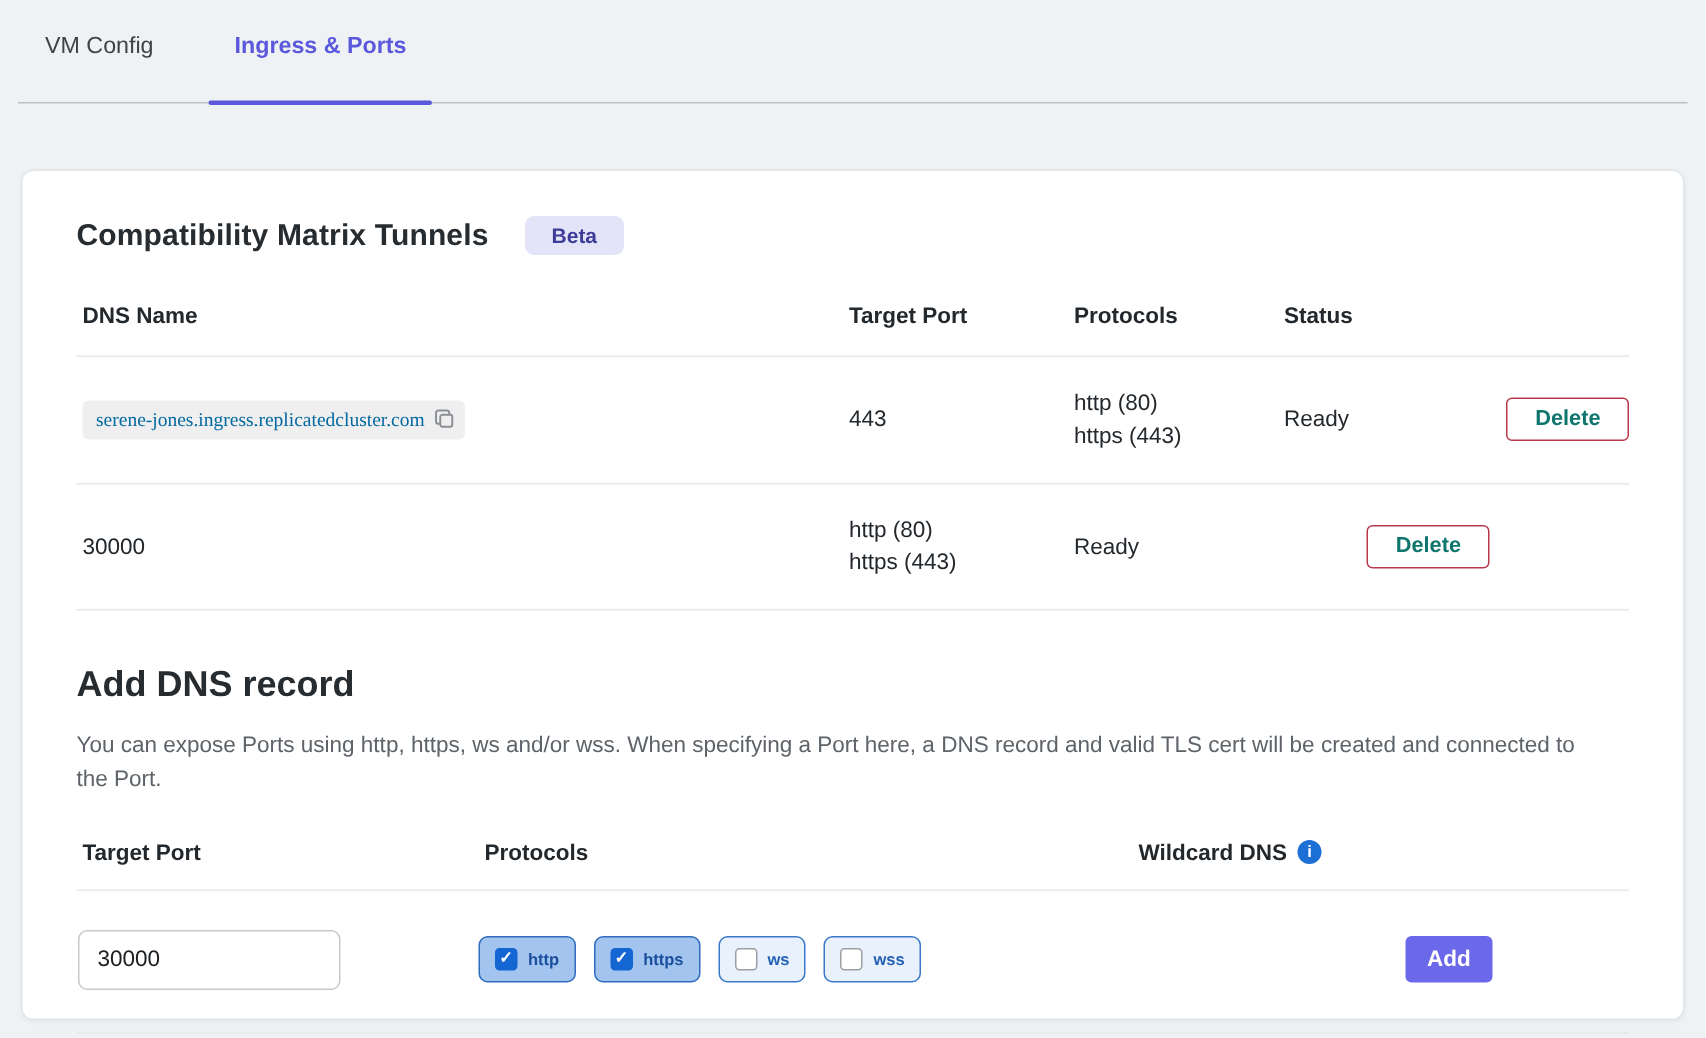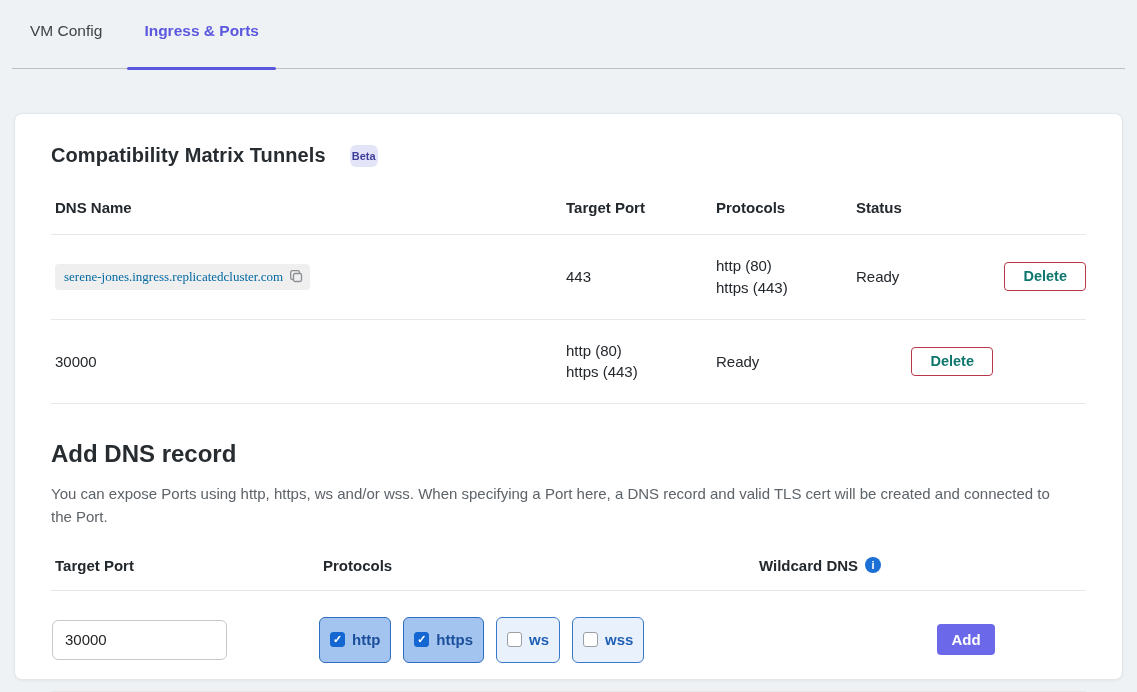--- a/index.html
+++ b/index.html
@@ -11,21 +11,21 @@
     overflow:hidden;
   }
   
   .tabbar {
     display:flex;
     align-items:flex-end;
     margin:0 12px;
     padding-left:1px;
     border-bottom:1px solid #bcc0c3;
     height:69px;
-    gap:8px;
+    gap:20px;
   }
   .tab {
     position:relative;
     padding:0 17px 28px 17px;
     font-size:15.5px;
     color:#3f4347;
     cursor:pointer;
     white-space:nowrap;
   }
   .tab.active {
@@ -48,23 +48,23 @@
     border-radius:8px;
     box-shadow:0 1px 3px rgba(0,0,0,0.05);
     padding:30px 36px 20px 36px;
     height:567px;
   }
   .card-head { display:flex; align-items:center; gap:24px; }
   .card-title { font-size:20px; font-weight:700; color:#272c31; letter-spacing:0.1px; }
   .badge {
     background:#e4e4f9;
     color:#3d3d99;
-    font-size:11px;
+    font-size:14px;
     font-weight:600;
-    padding:5px 2px;
+    padding:5px 18px;
     border-radius:6px;
   }
   
   .tbl { margin-top:24px; }
   .tbl-grid {
     display:grid;
     grid-template-columns:511px 150px 140px 141px 1fr;
     align-items:center;
   }
   .tbl-header {
@@ -143,26 +143,26 @@
     margin-left:1px;
     font-family:"Liberation Sans", sans-serif;
     outline:none;
     background:#ffffff;
   }
   .pills { display:flex; gap:12px; }
   .pill {
     display:inline-flex;
     align-items:center;
     gap:7px;
-    height:46px;
+    height:31px;
     padding:0 10px;
     border-radius:6px;
     border:1px solid #3a79c9;
     background:#e9f1fc;
-    font-size:15px;
+    font-size:11px;
     font-weight:700;
     color:#2160b4;
     cursor:pointer;
     user-select:none;
   }
   .pill.checked { background:#a2c4ef; border-color:#2e6cbe; color:#1b4f9b; }
   .cb {
     width:15px; height:15px;
     border-radius:3px;
     background:#ffffff;

